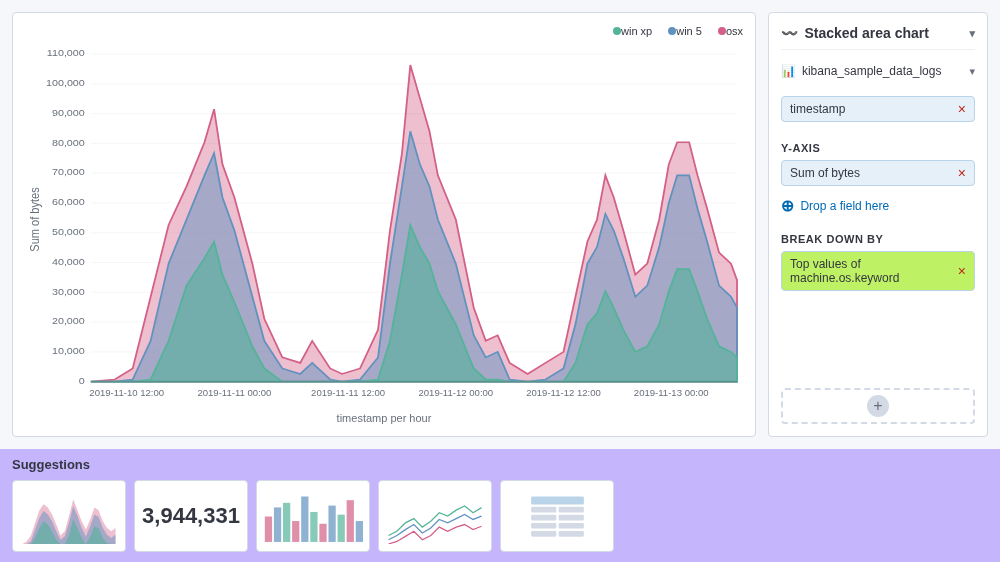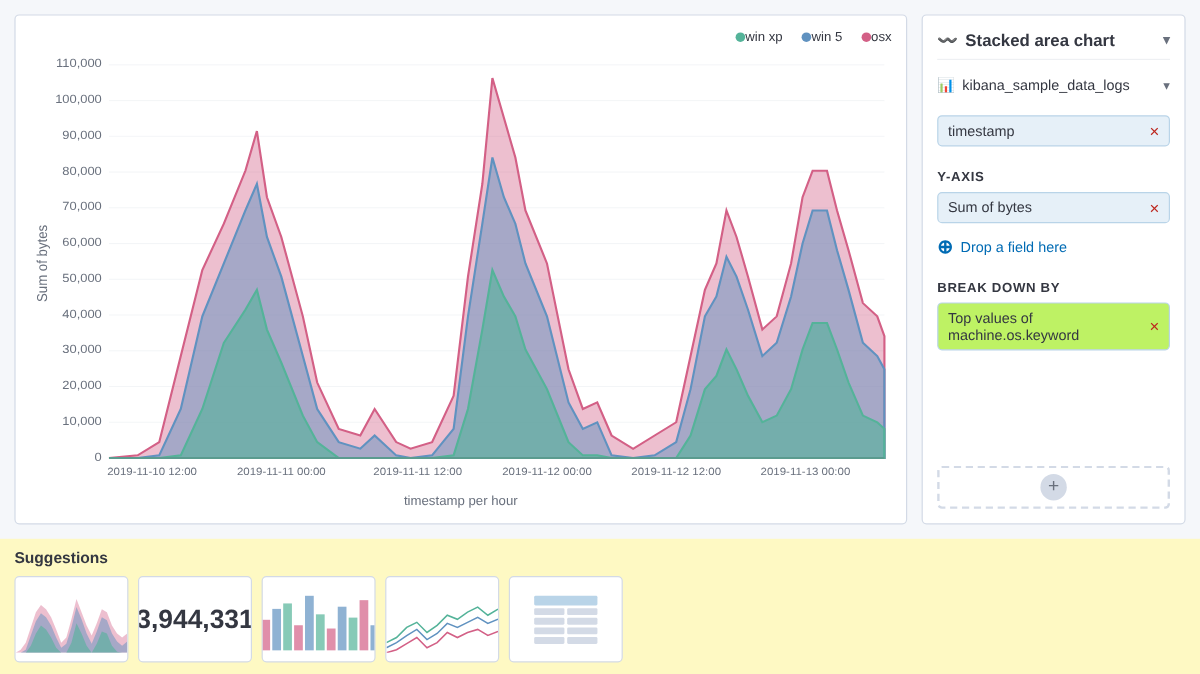--- a/index.html
+++ b/index.html
@@ -192,40 +192,40 @@
       display: flex;
       align-items: center;
       justify-content: center;
       color: #69707d;
       font-size: 16px;
       line-height: 1;
     }
 
     .suggestions-section {
       padding: 8px 12px 10px;
-      background: #fef9c3;
+      background: #c4b5fd;
     }
 
     .suggestions-title {
       font-size: 13px;
       font-weight: 700;
       color: #343741;
       margin-bottom: 8px;
     }
 
     .suggestions-row {
       display: flex;
       gap: 8px;
     }
 
     .suggestion-card {
       background: white;
       border: 1px solid #d3dae6;
       border-radius: 4px;
-      width: 95px;
+      width: 114px;
       height: 72px;
       display: flex;
       flex-direction: column;
       align-items: center;
       justify-content: center;
       cursor: pointer;
       font-size: 11px;
       color: #343741;
       overflow: hidden;
       flex-shrink: 0;

